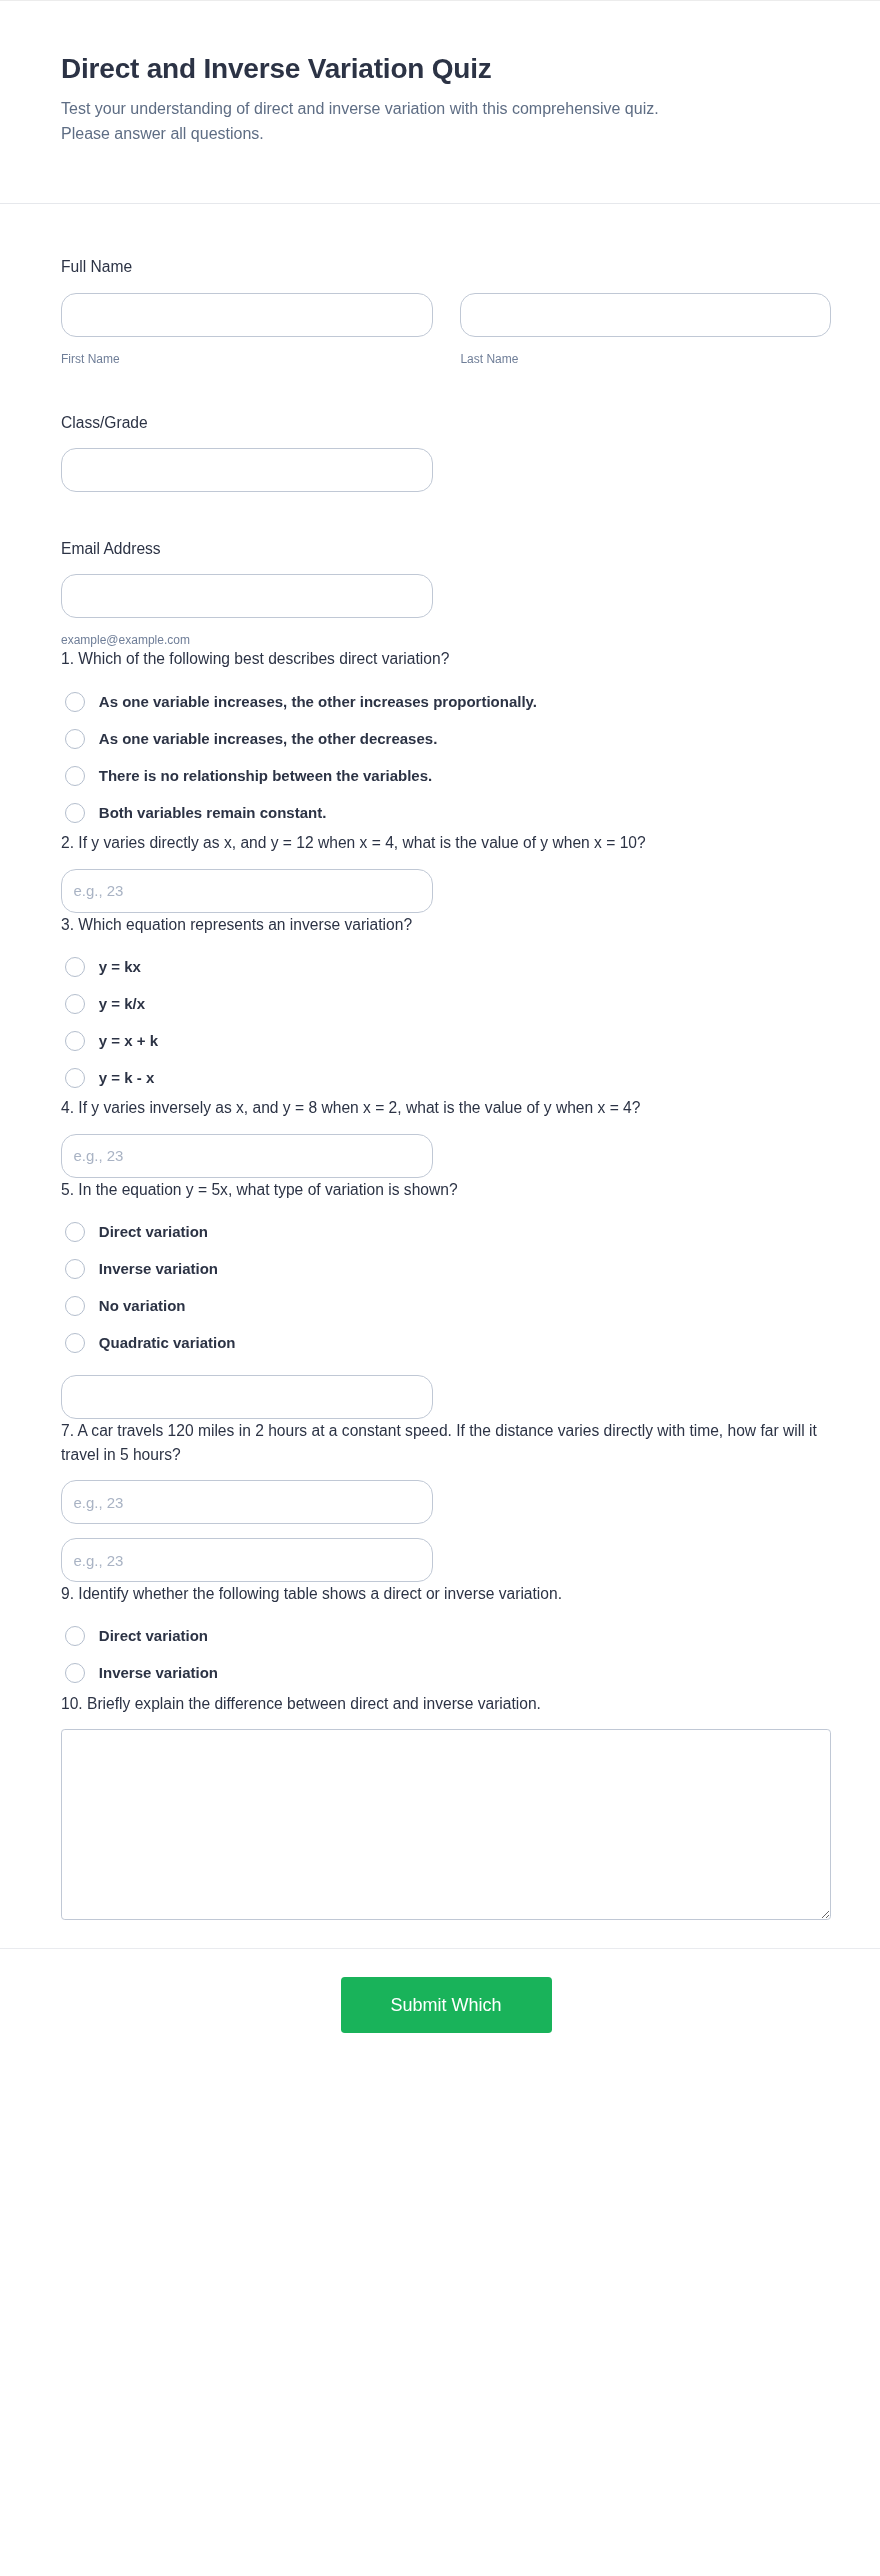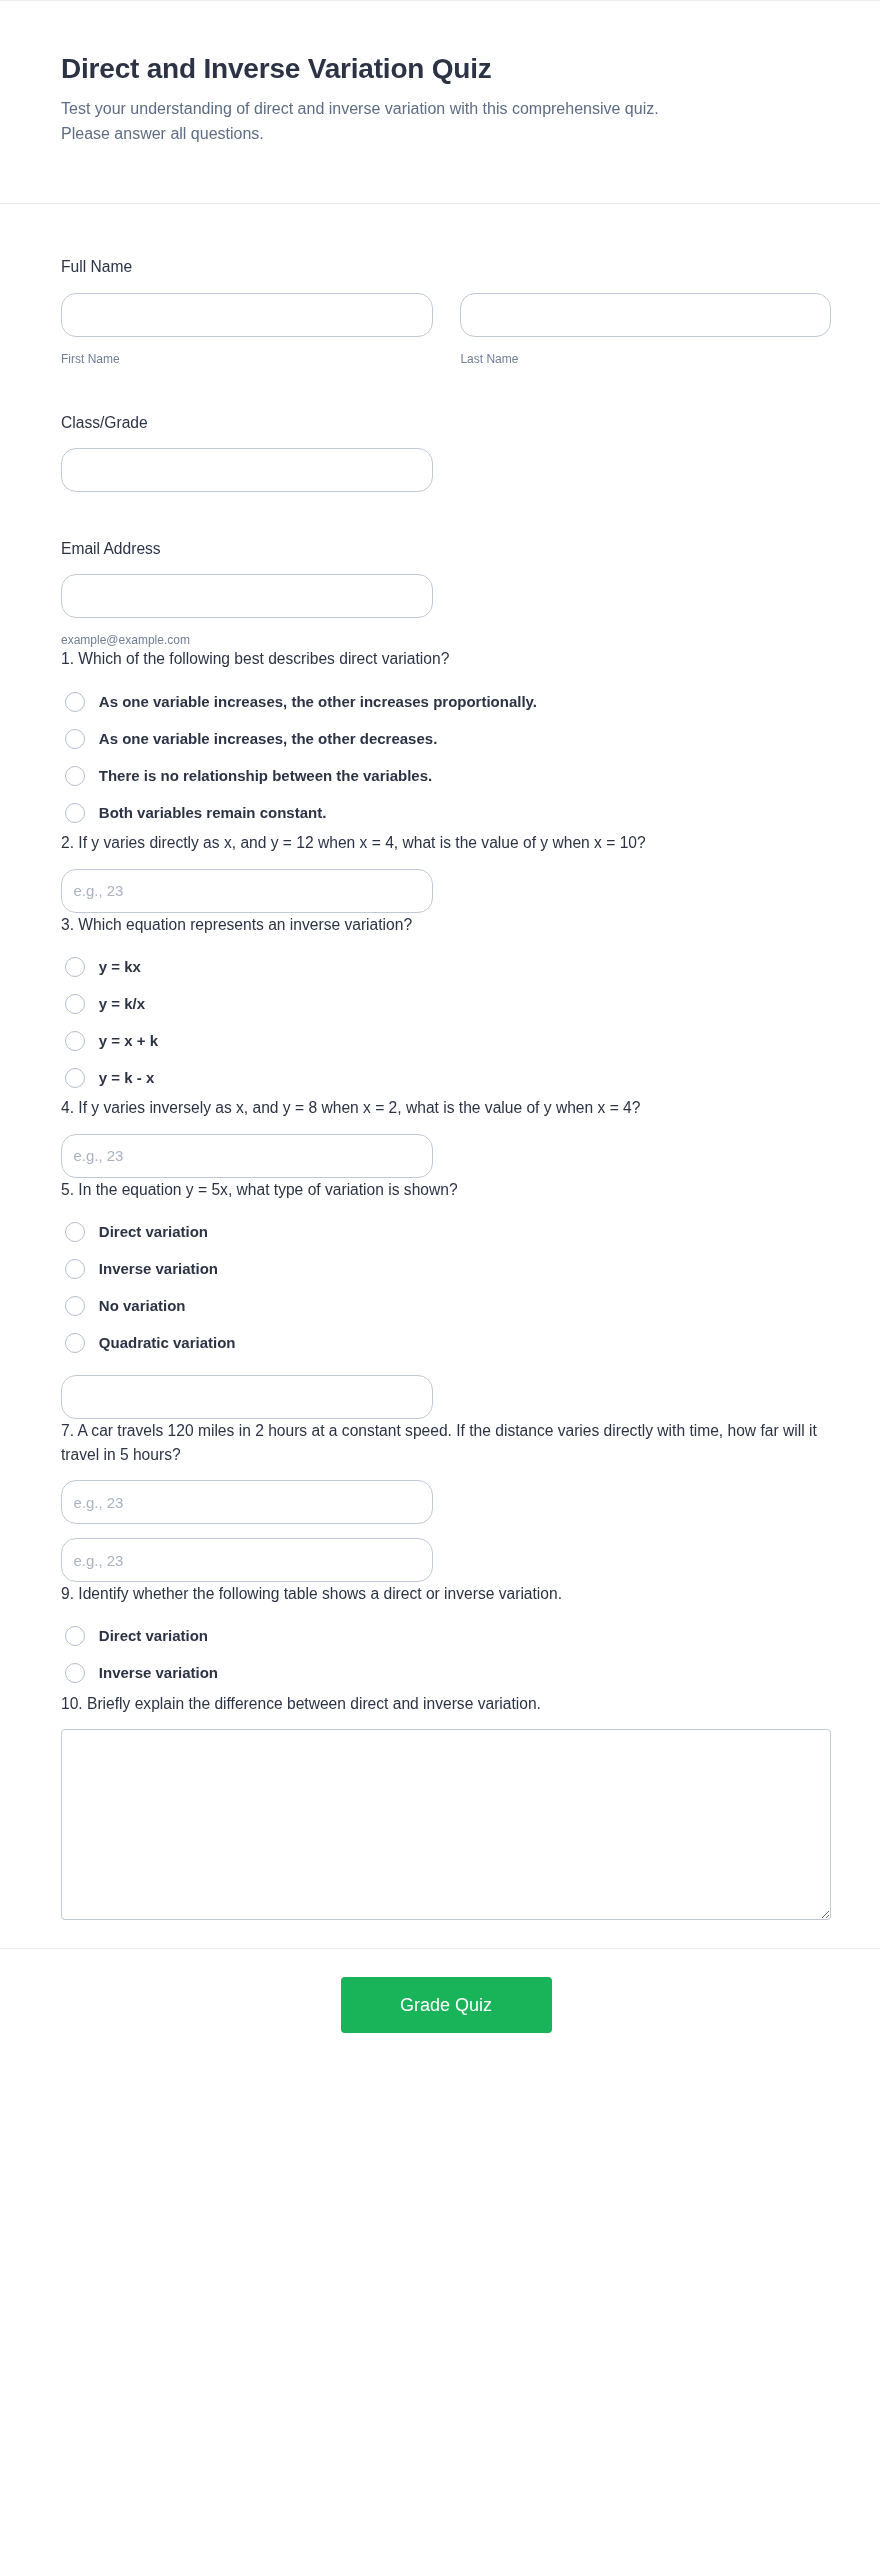--- a/index.html
+++ b/index.html
@@ -260,17 +260,17 @@
     <div class="question">
       <div class="q-label">10. Briefly explain the difference between direct and inverse variation.</div>
       <textarea class="long-answer" style=""></textarea>
     </div>
 
   </div>
 
   <div class="footer-divider"></div>
 
   <div class="footer">
-    <button class="submit-btn">Grade Quiz</button>
+    <button class="submit-btn">Submit Which</button>
   </div>
 
 </div>
 
 
 </body></html>

